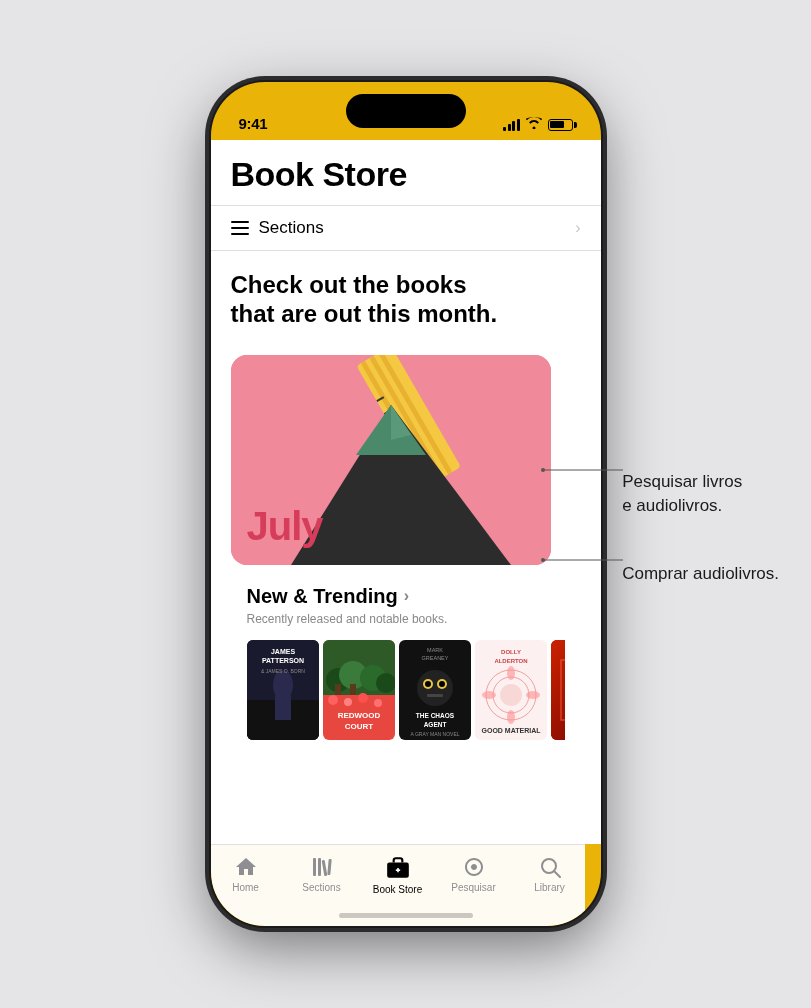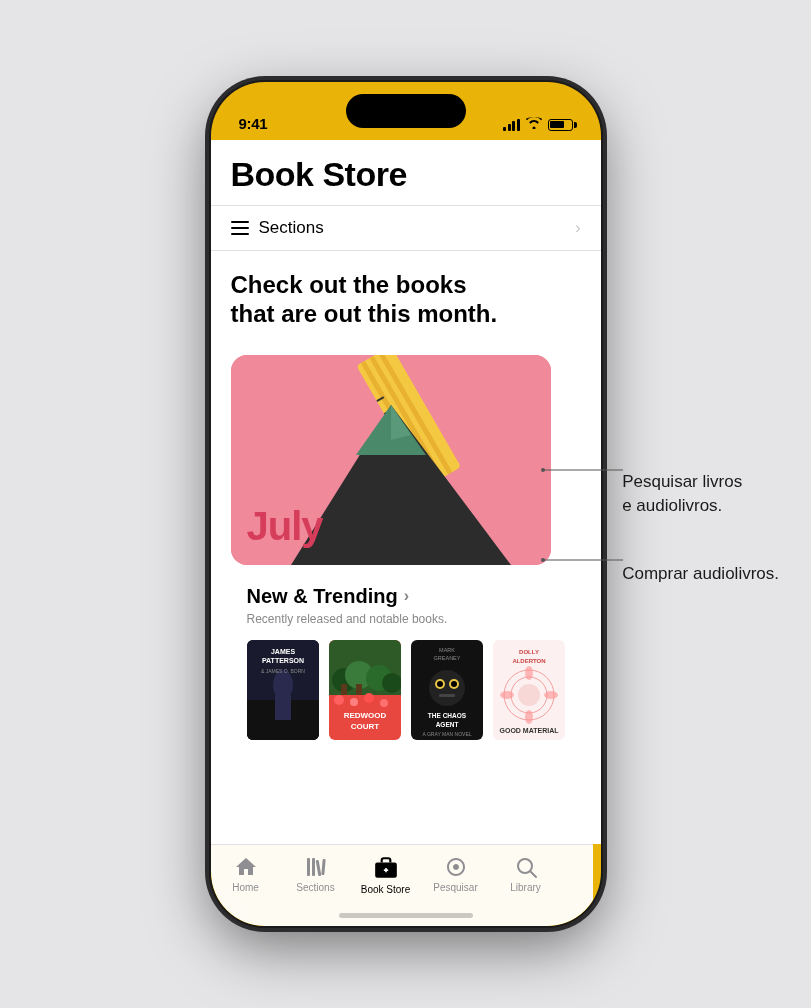--- a/index.html
+++ b/index.html
@@ -260,45 +260,45 @@
 
     .trending-subtitle {
       font-size: 12px;
       color: #888;
       margin-bottom: 14px;
     }
 
     
     .book-covers-row {
       display: flex;
-      gap: 10px;
+      gap: 4px;
       overflow: hidden;
     }
 
     .book-cover {
       width: 72px;
       height: 100px;
       border-radius: 6px;
       flex-shrink: 0;
       overflow: hidden;
     }
 
     
     .tab-bar {
       position: absolute;
       bottom: 0;
       left: 0;
-      right: 8px;
+      right: 16px;
       height: 82px;
       background: rgba(255,255,255,0.95);
       backdrop-filter: blur(20px);
       border-top: 0.5px solid #e0e0e0;
       display: flex;
       align-items: flex-start;
-      justify-content: flex-start;
+      justify-content: space-between;
       padding-top: 10px;
     }
 
     .tab-item {
       display: flex;
       flex-direction: column;
       align-items: center;
       gap: 3px;
       width: 70px;
     }

